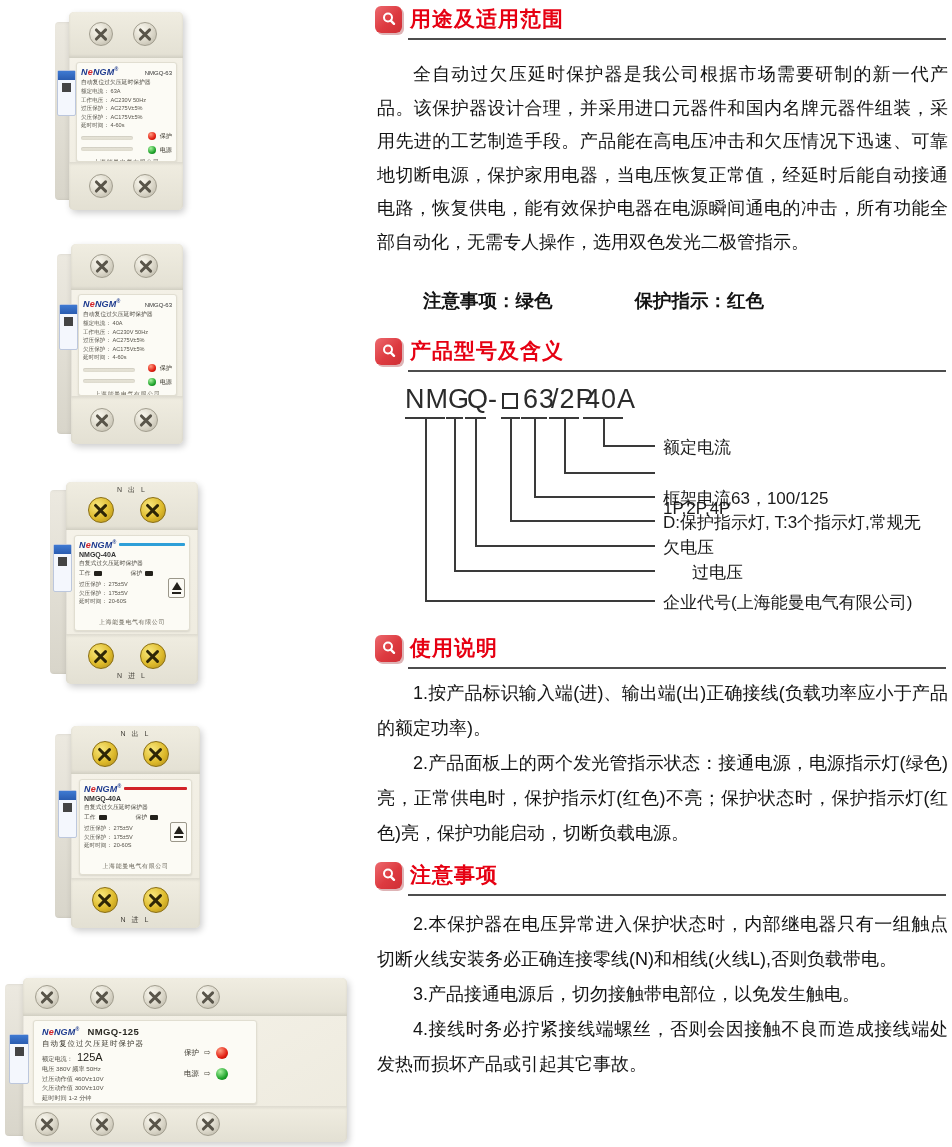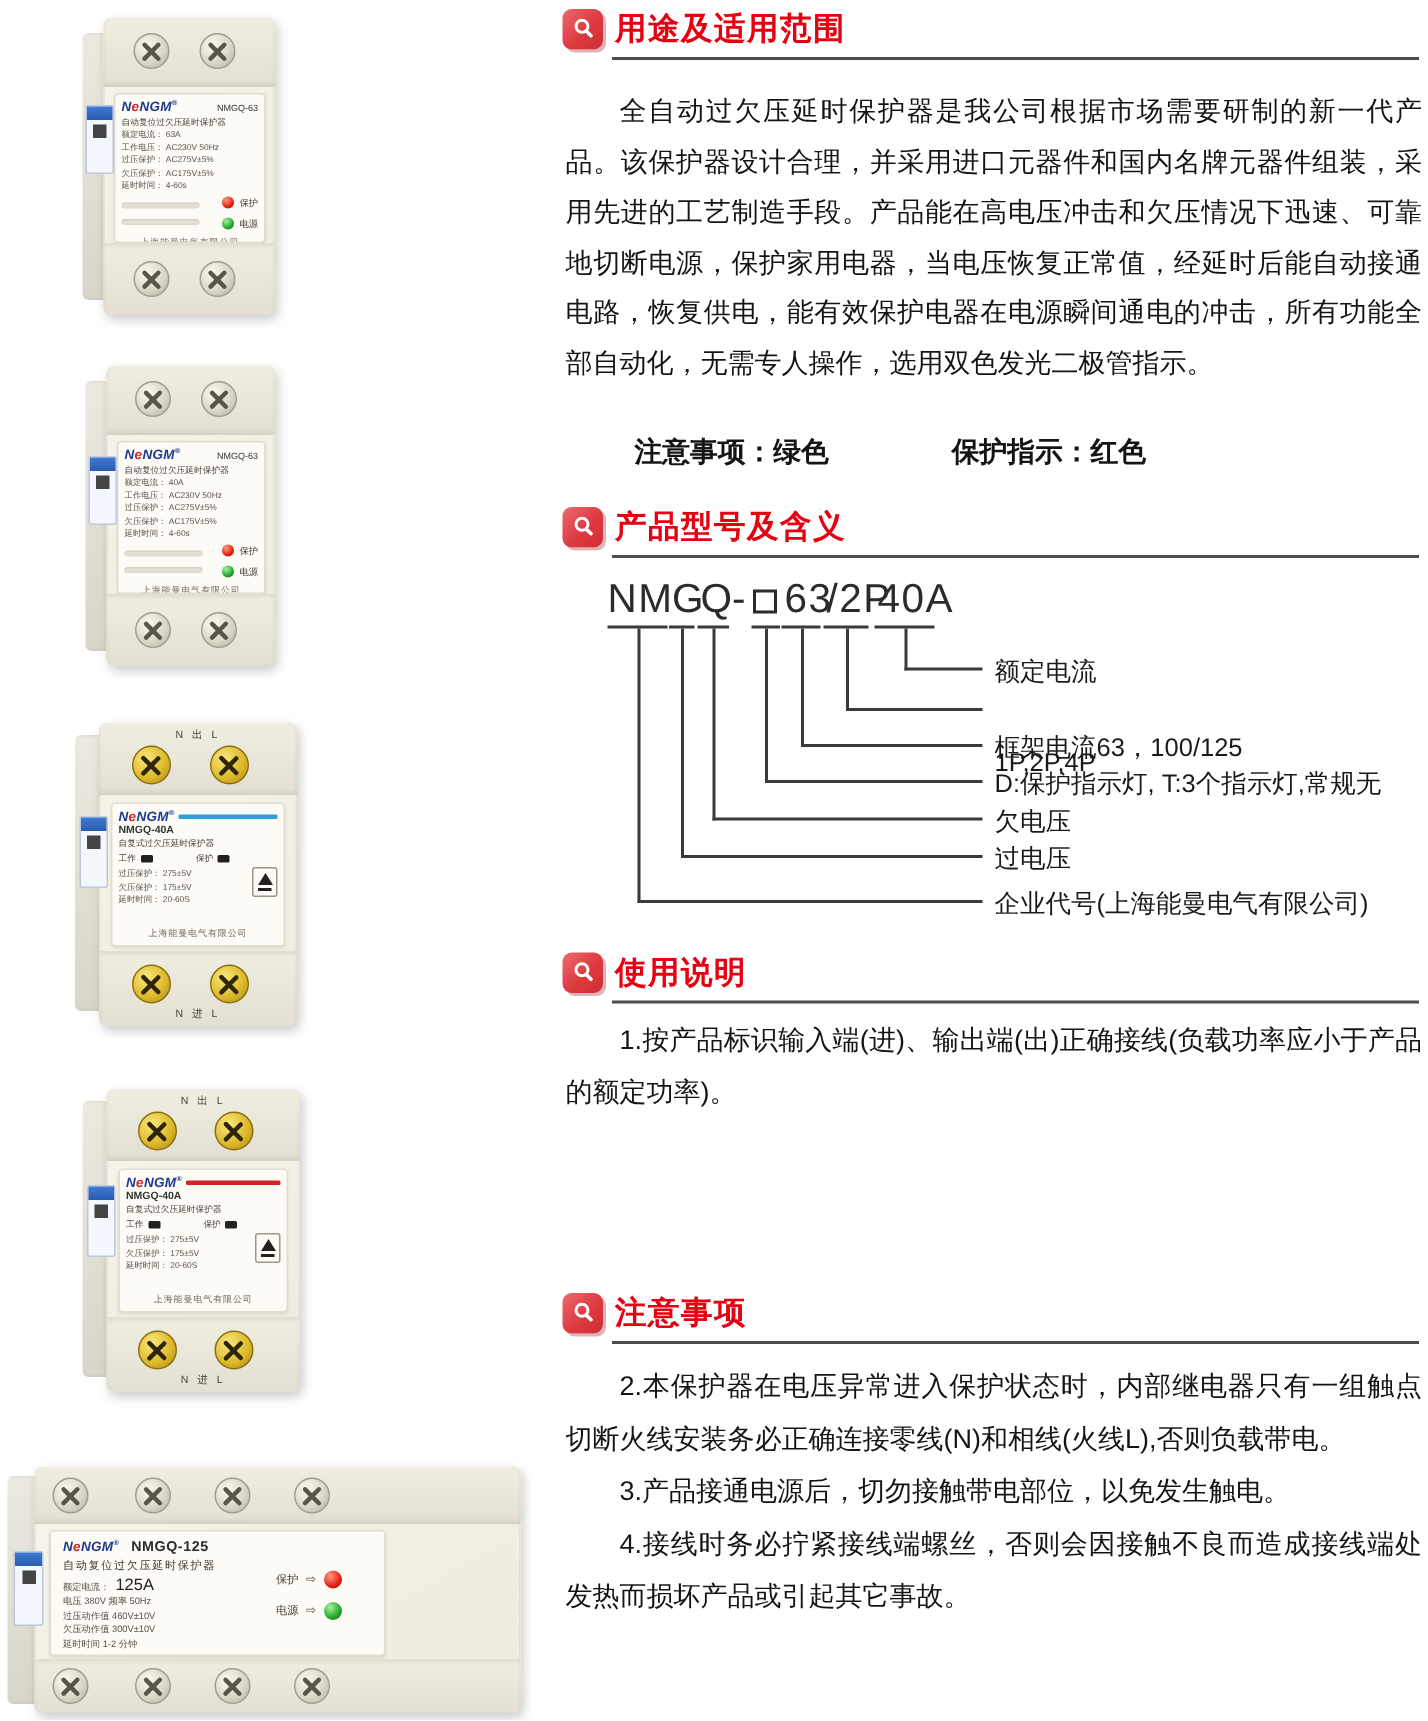--- a/index.html
+++ b/index.html
@@ -376,36 +376,37 @@
       <div class="conn" style="left:135px; top:35px; width:145px; height:103px;"></div>
       <div class="conn" style="left:100px; top:35px; width:180px; height:128px;"></div>
       <div class="conn" style="left:79px;  top:35px; width:201px; height:153px;"></div>
       <div class="conn" style="left:50px;  top:35px; width:230px; height:183px;"></div>
 
       <span class="d-label" style="top:52px;">额定电流</span>
       <span class="d-label" style="top:79px;margin-top:36px;">1P,2P,4P</span>
       <span class="d-label" style="top:103px;">框架电流63，100/125</span>
       <span class="d-label" style="top:127px;">D:保护指示灯, T:3个指示灯,常规无</span>
       <span class="d-label" style="top:152px;">欠电压</span>
-      <span class="d-label" style="top:177px;">过电压</span>
+      <span class="d-label" style="top:177px;margin-left:29px;">过电压</span>
       <span class="d-label" style="top:207px;">企业代号(上海能曼电气有限公司)</span>
     </div>
 
     <div class="sec-head" style="top:633px;">
       <span class="sec-icon">
         <svg width="16" height="16" viewBox="0 0 16 16">
             <circle cx="7" cy="6.5" r="4" fill="none" stroke="#fff" stroke-width="2"></circle>
             <line x1="9.8" y1="9.6" x2="13" y2="12.8" stroke="#fff" stroke-width="2.4" stroke-linecap="round"></line>
           </svg>
       </span>
       <h2 class="sec-title">使用说明</h2>
     </div>
     <div class="rule" style="top:667px;"></div>
     <div class="body-text spaced" style="top:676px;">
       <p>1.按产品标识输入端(进)、输出端(出)正确接线(负载功率应小于产品的额定功率)。</p>
+      <p>2.产品面板上的两个发光管指示状态：接通电源，电源指示灯(绿色)亮，正常供电时，保护指示灯(红色)不亮；保护状态时，保护指示灯(红色)亮，保护功能启动，切断负载电源。</p>
     </div>
 
     <div class="sec-head" style="top:860px;">
       <span class="sec-icon">
         <svg width="16" height="16" viewBox="0 0 16 16">
             <circle cx="7" cy="6.5" r="4" fill="none" stroke="#fff" stroke-width="2"></circle>
             <line x1="9.8" y1="9.6" x2="13" y2="12.8" stroke="#fff" stroke-width="2.4" stroke-linecap="round"></line>
           </svg>
       </span>
       <h2 class="sec-title">注意事项</h2>

